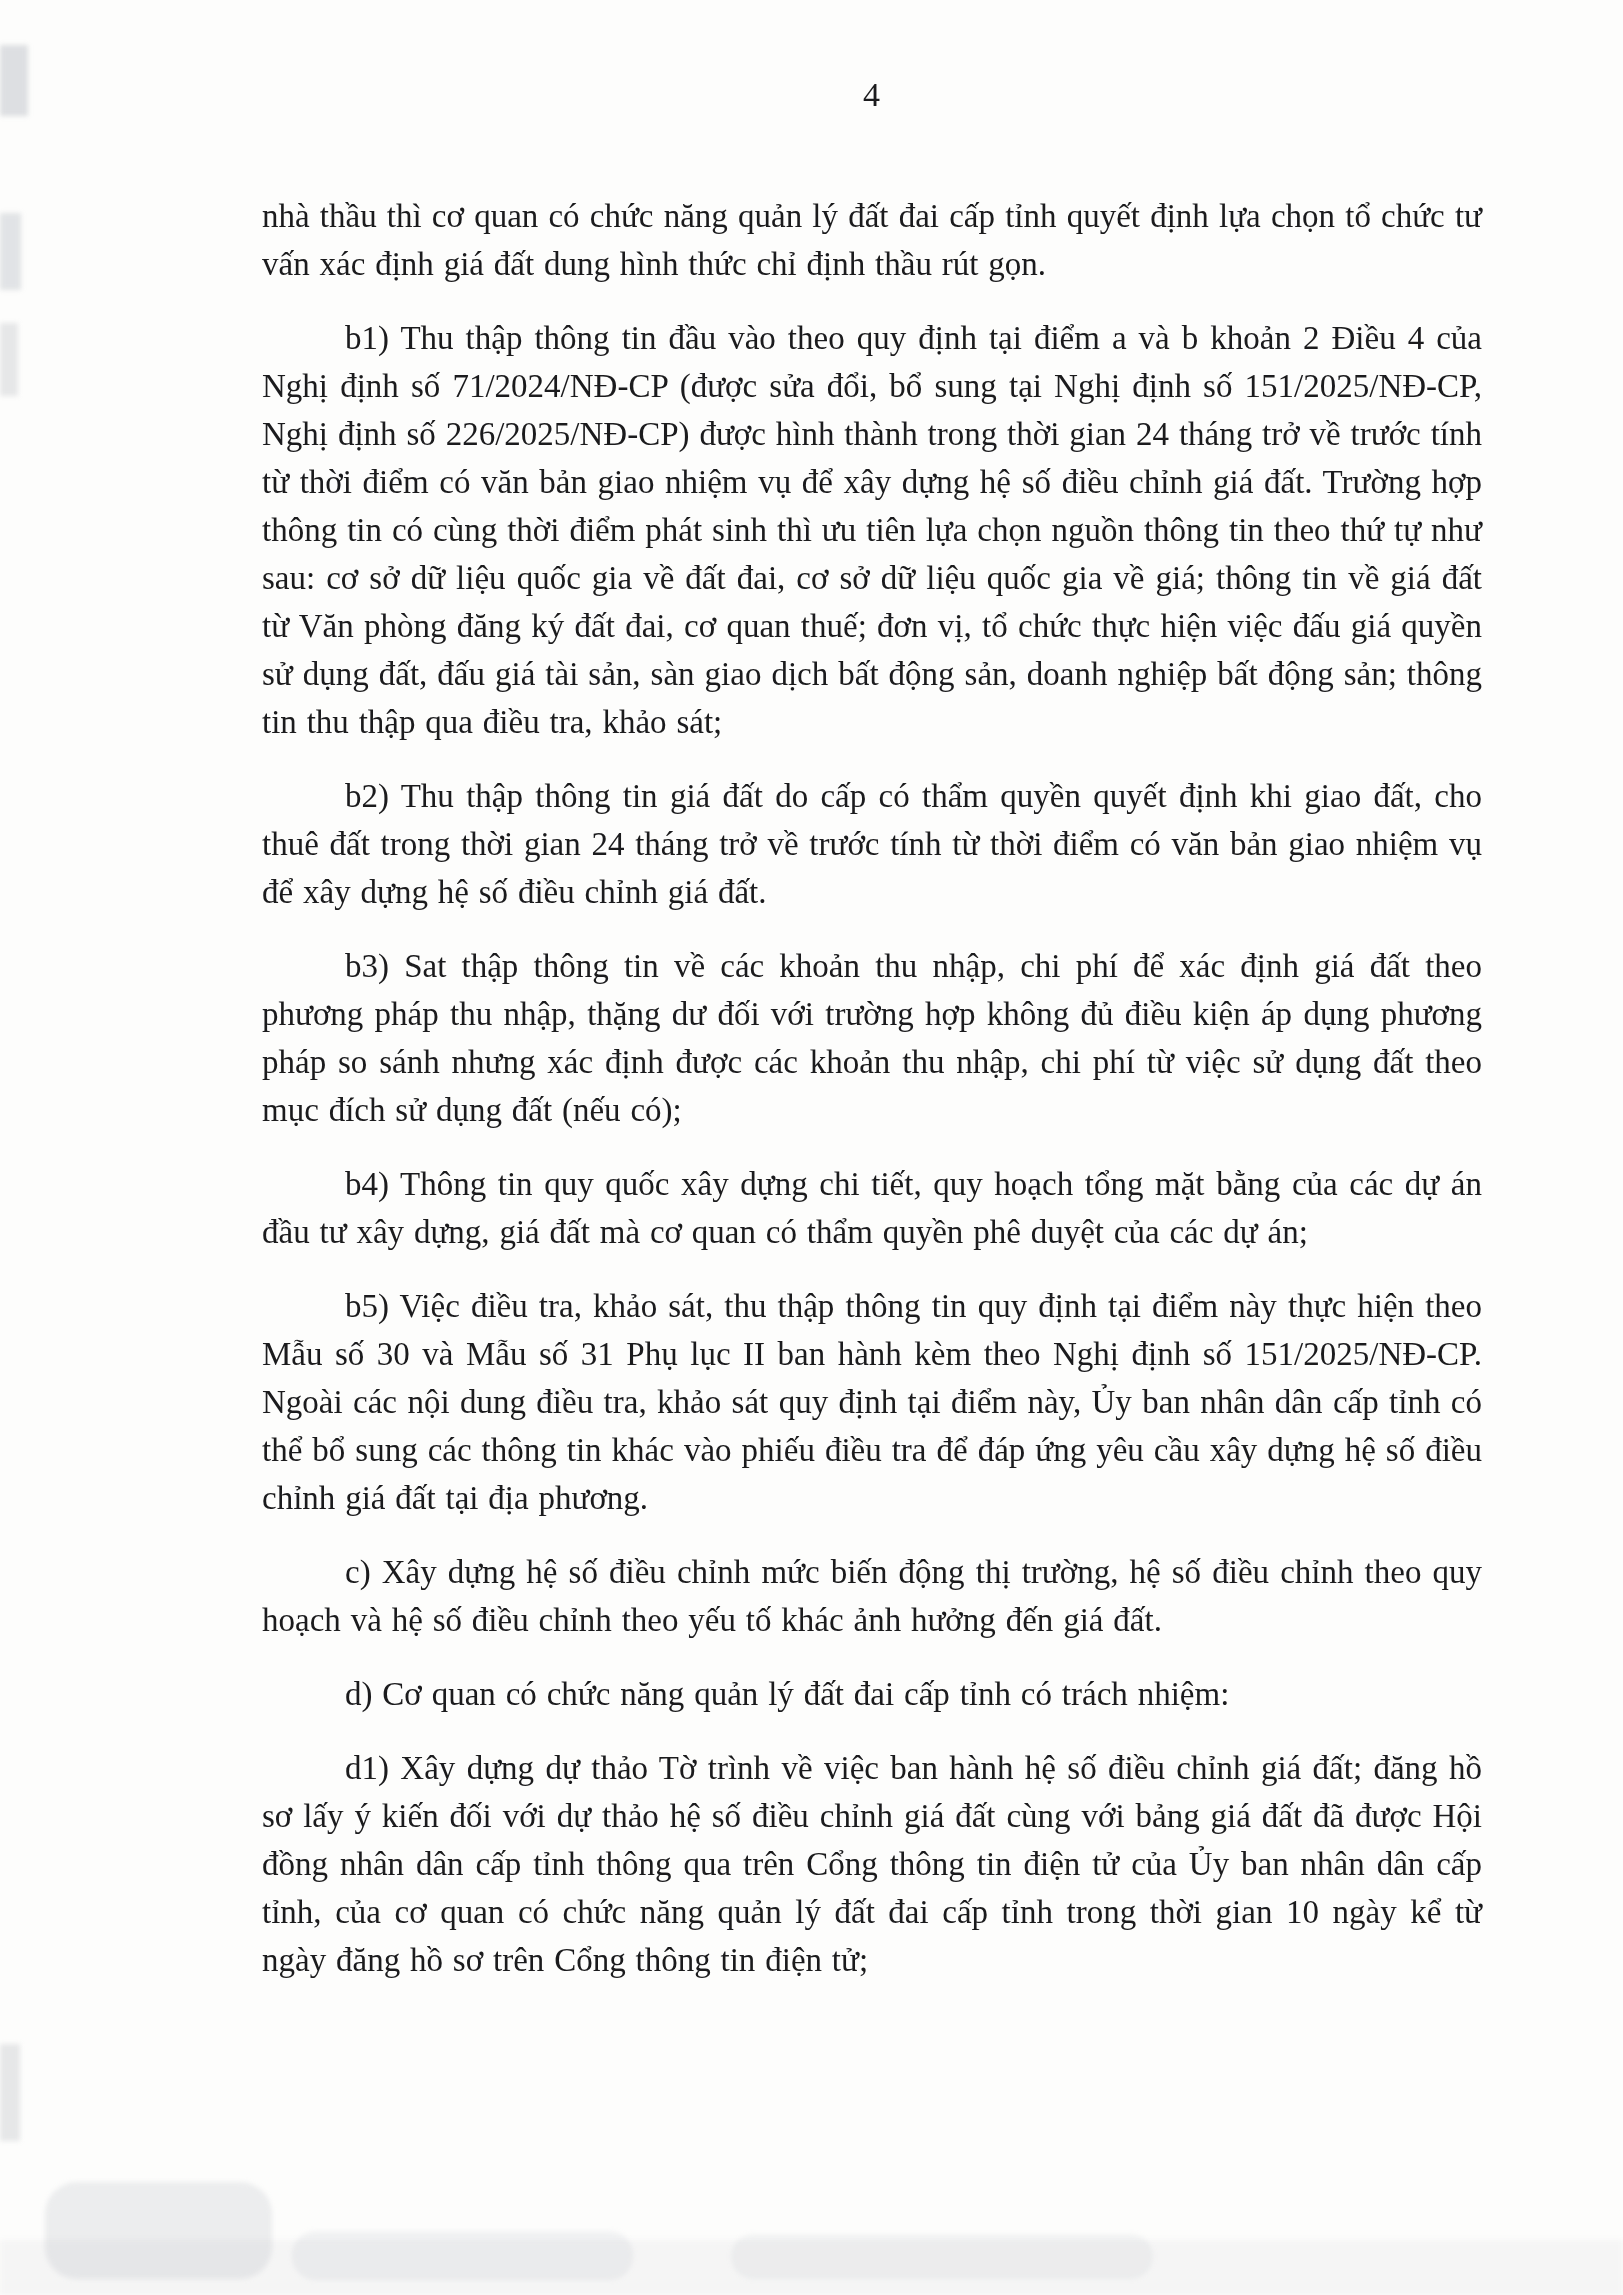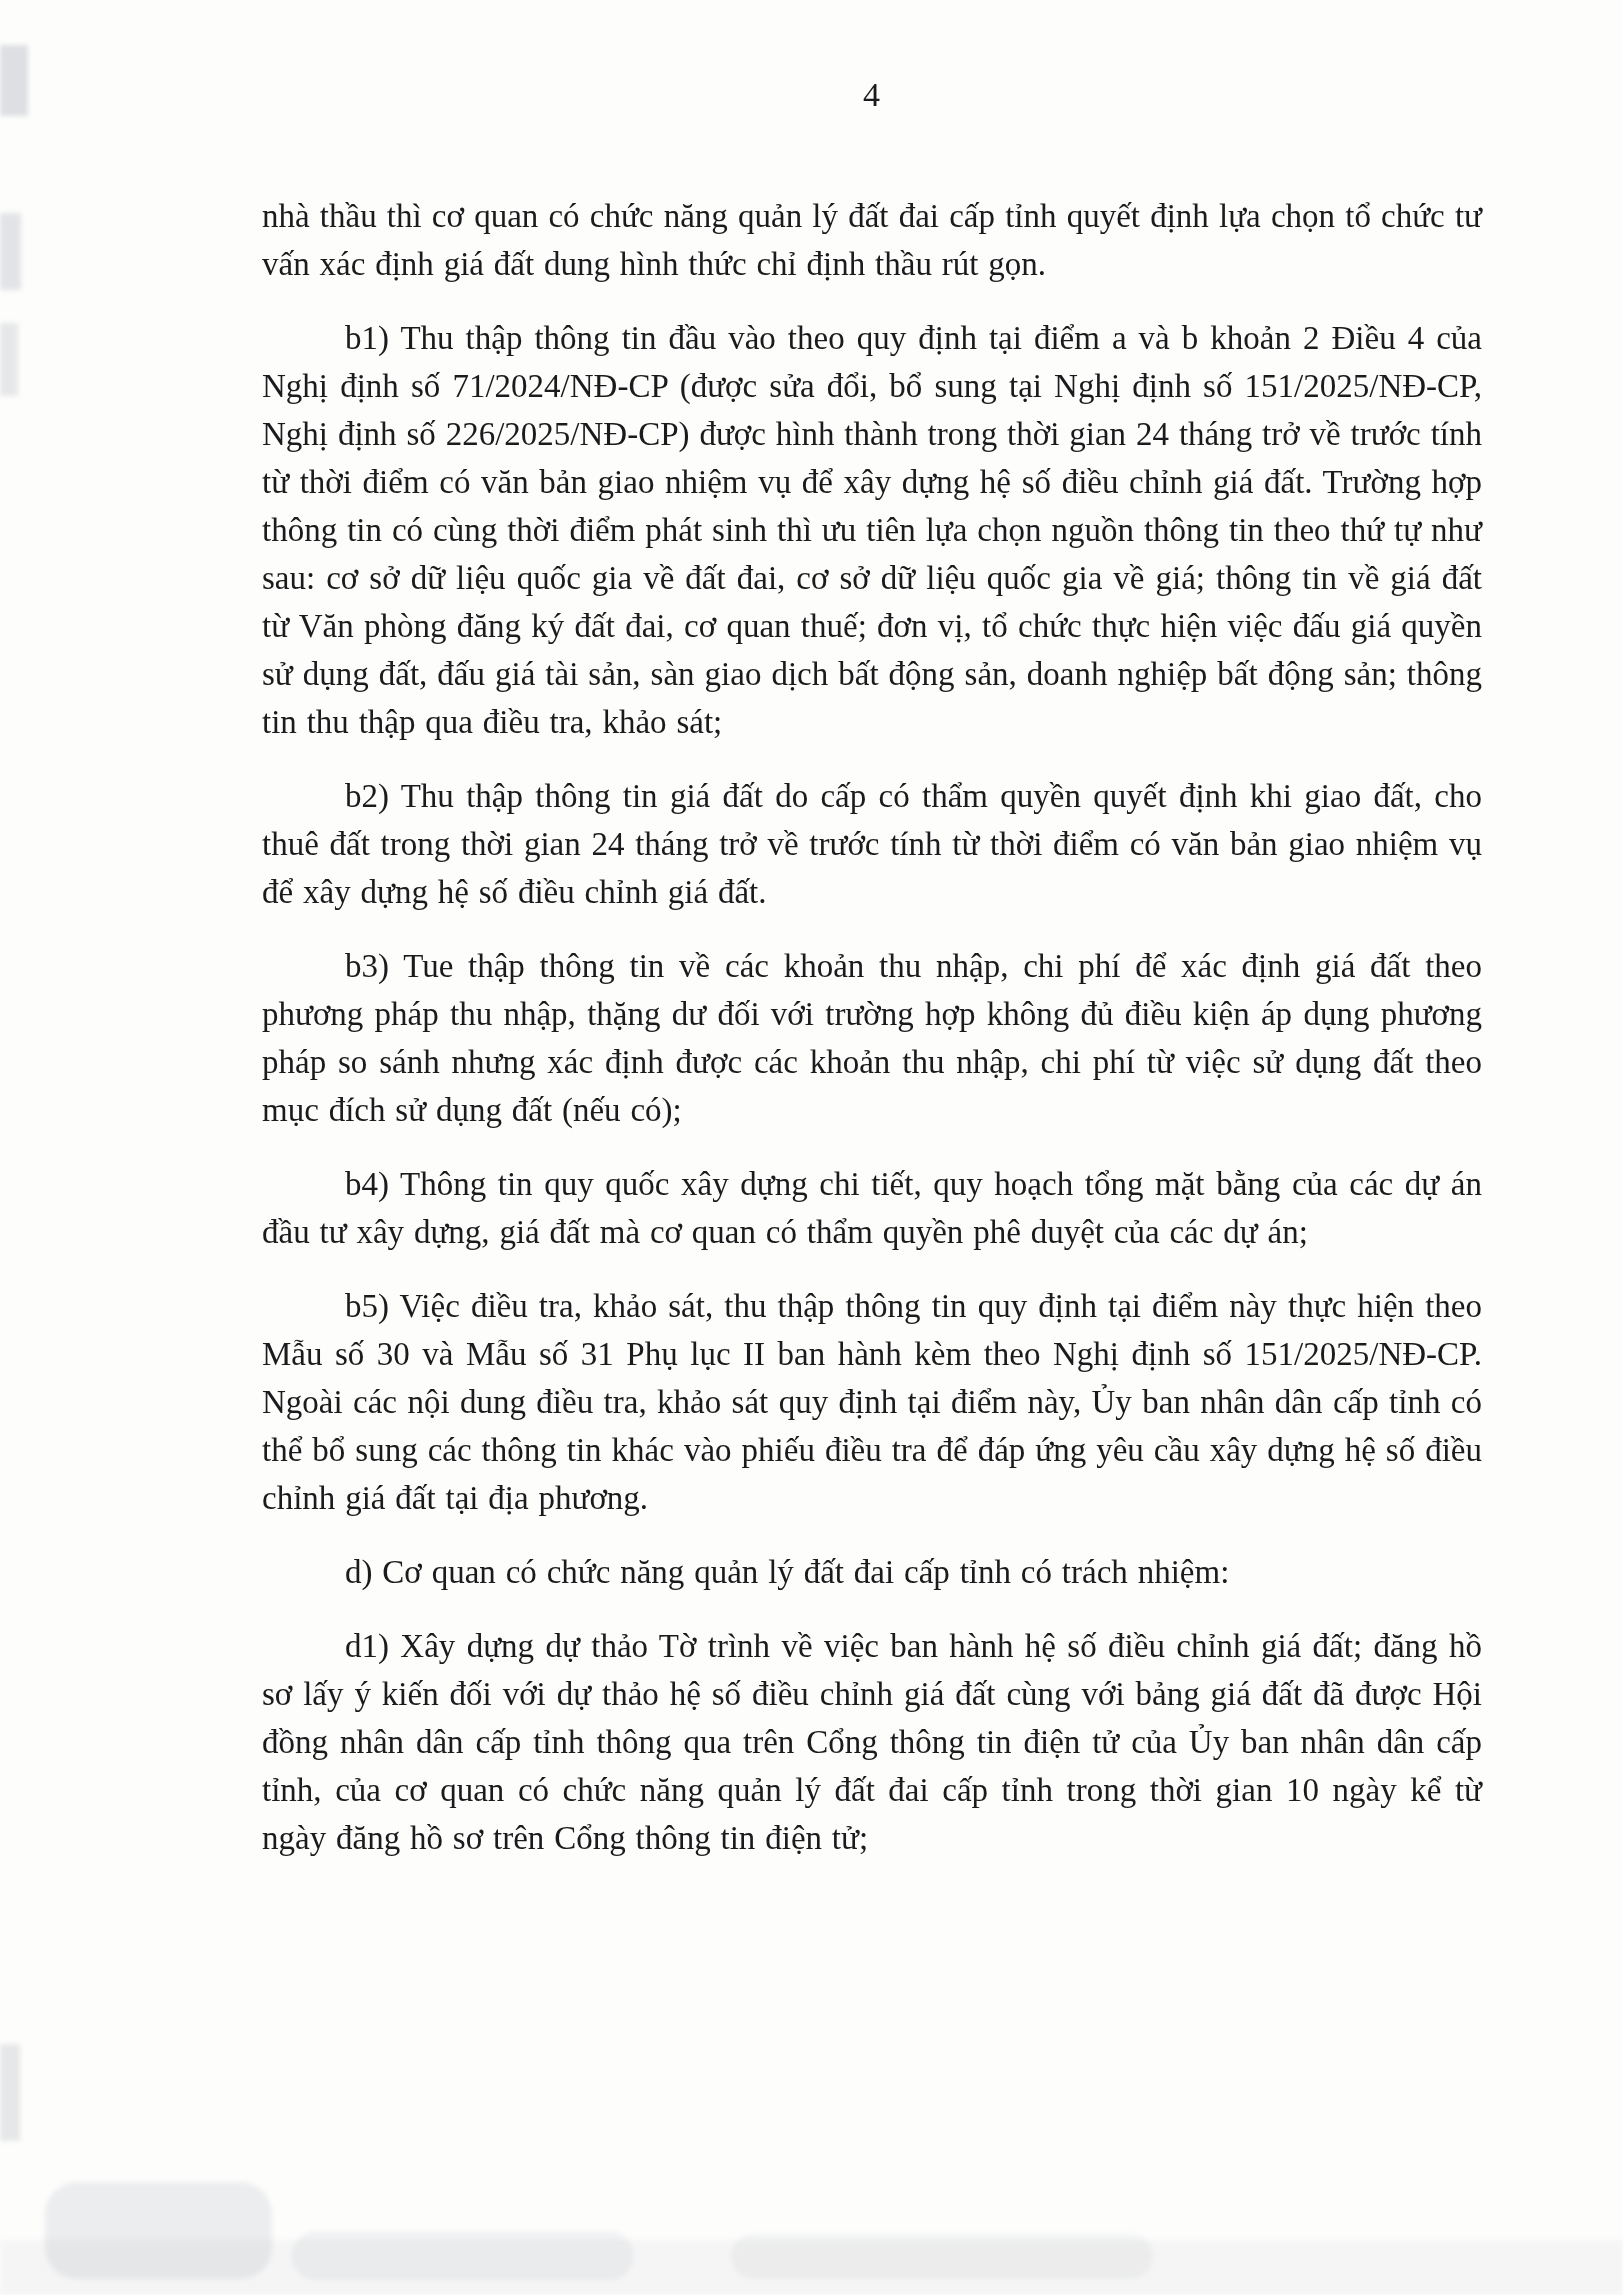--- a/index.html
+++ b/index.html
@@ -76,26 +76,27 @@
   <div class="content">
     <div class="page-number">4</div>
 
     <p>nhà thầu thì cơ quan có chức năng quản lý đất đai cấp tỉnh quyết định lựa chọn tổ chức tư vấn xác định giá đất dung hình thức chỉ định thầu rút gọn.</p>
 
 
     <p class="indent">b1) Thu thập thông tin đầu vào theo quy định tại điểm a và b khoản 2 Điều 4 của Nghị định số 71/2024/NĐ-CP (được sửa đổi, bổ sung tại Nghị định số 151/2025/NĐ-CP, Nghị định số 226/2025/NĐ-CP) được hình thành trong thời gian 24 tháng trở về trước tính từ thời điểm có văn bản giao nhiệm vụ để xây dựng hệ số điều chỉnh giá đất. Trường hợp thông tin có cùng thời điểm phát sinh thì ưu tiên lựa chọn nguồn thông tin theo thứ tự như sau: cơ sở dữ liệu quốc gia về đất đai, cơ sở dữ liệu quốc gia về giá; thông tin về giá đất từ Văn phòng đăng ký đất đai, cơ quan thuế; đơn vị, tổ chức thực hiện việc đấu giá quyền sử dụng đất, đấu giá tài sản, sàn giao dịch bất động sản, doanh nghiệp bất động sản; thông tin thu thập qua điều tra, khảo sát;</p>
 
     <p class="indent">b2) Thu thập thông tin giá đất do cấp có thẩm quyền quyết định khi giao đất, cho thuê đất trong thời gian 24 tháng trở về trước tính từ thời điểm có văn bản giao nhiệm vụ để xây dựng hệ số điều chỉnh giá đất.</p>
 
-    <p class="indent">b3) Tue thập thông tin về các khoản thu nhập, chi phí để xác định giá đất theo phương pháp thu nhập, thặng dư đối với trường hợp không đủ điều kiện áp dụng phương pháp so sánh nhưng xác định được các khoản thu nhập, chi phí từ việc sử dụng đất theo mục đích sử dụng đất (nếu có);</p>
+    <p class="indent">b3) Sat thập thông tin về các khoản thu nhập, chi phí để xác định giá đất theo phương pháp thu nhập, thặng dư đối với trường hợp không đủ điều kiện áp dụng phương pháp so sánh nhưng xác định được các khoản thu nhập, chi phí từ việc sử dụng đất theo mục đích sử dụng đất (nếu có);</p>
 
     <p class="indent">b4) Thông tin quy quốc xây dựng chi tiết, quy hoạch tổng mặt bằng của các dự án đầu tư xây dựng, giá đất mà cơ quan có thẩm quyền phê duyệt của các dự án;</p>
 
     <p class="indent">b5) Việc điều tra, khảo sát, thu thập thông tin quy định tại điểm này thực hiện theo Mẫu số 30 và Mẫu số 31 Phụ lục II ban hành kèm theo Nghị định số 151/2025/NĐ-CP. Ngoài các nội dung điều tra, khảo sát quy định tại điểm này, Ủy ban nhân dân cấp tỉnh có thể bổ sung các thông tin khác vào phiếu điều tra để đáp ứng yêu cầu xây dựng hệ số điều chỉnh giá đất tại địa phương.</p>
 
+    <p class="indent">c) Xây dựng hệ số điều chỉnh mức biến động thị trường, hệ số điều chỉnh theo quy hoạch và hệ số điều chỉnh theo yếu tố khác ảnh hưởng đến giá đất.</p>
 
     <p class="indent">d) Cơ quan có chức năng quản lý đất đai cấp tỉnh có trách nhiệm:</p>
 
     <p class="indent">d1) Xây dựng dự thảo Tờ trình về việc ban hành hệ số điều chỉnh giá đất; đăng hồ sơ lấy ý kiến đối với dự thảo hệ số điều chỉnh giá đất cùng với bảng giá đất đã được Hội đồng nhân dân cấp tỉnh thông qua trên Cổng thông tin điện tử của Ủy ban nhân dân cấp tỉnh, của cơ quan có chức năng quản lý đất đai cấp tỉnh trong thời gian 10 ngày kể từ ngày đăng hồ sơ trên Cổng thông tin điện tử;</p>
   </div>
 
 </div>
 
 
 </body></html>

